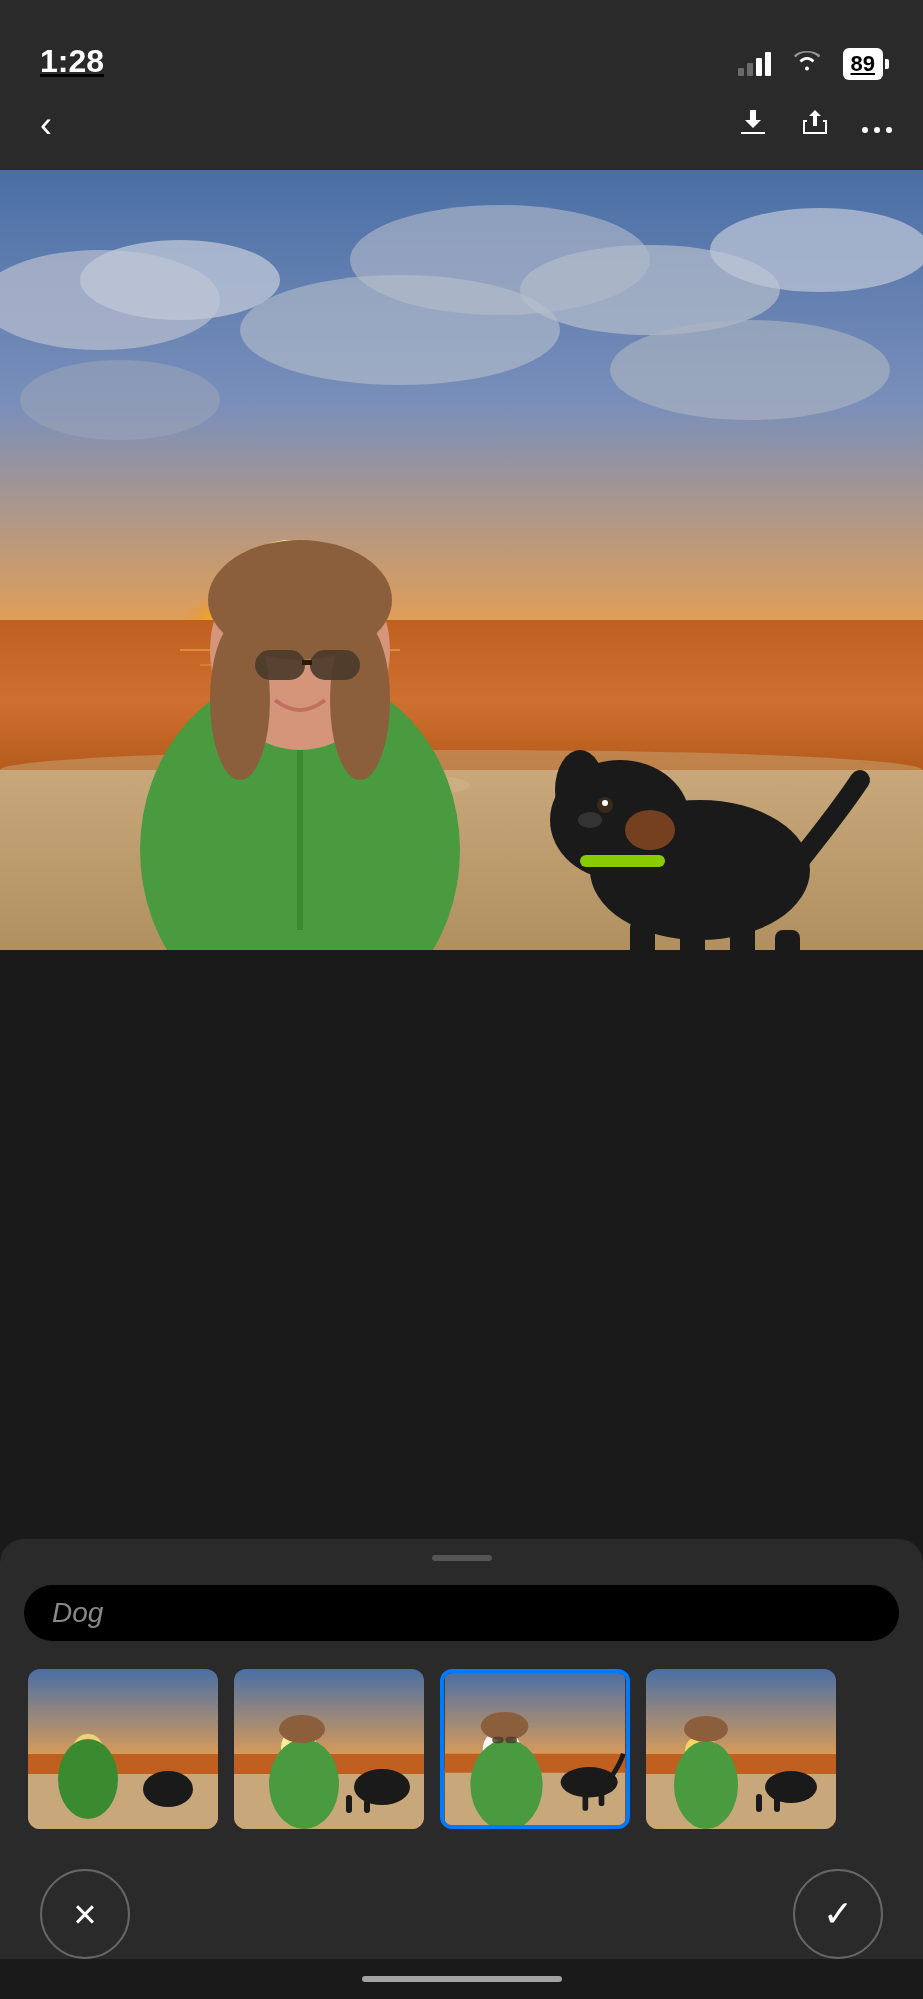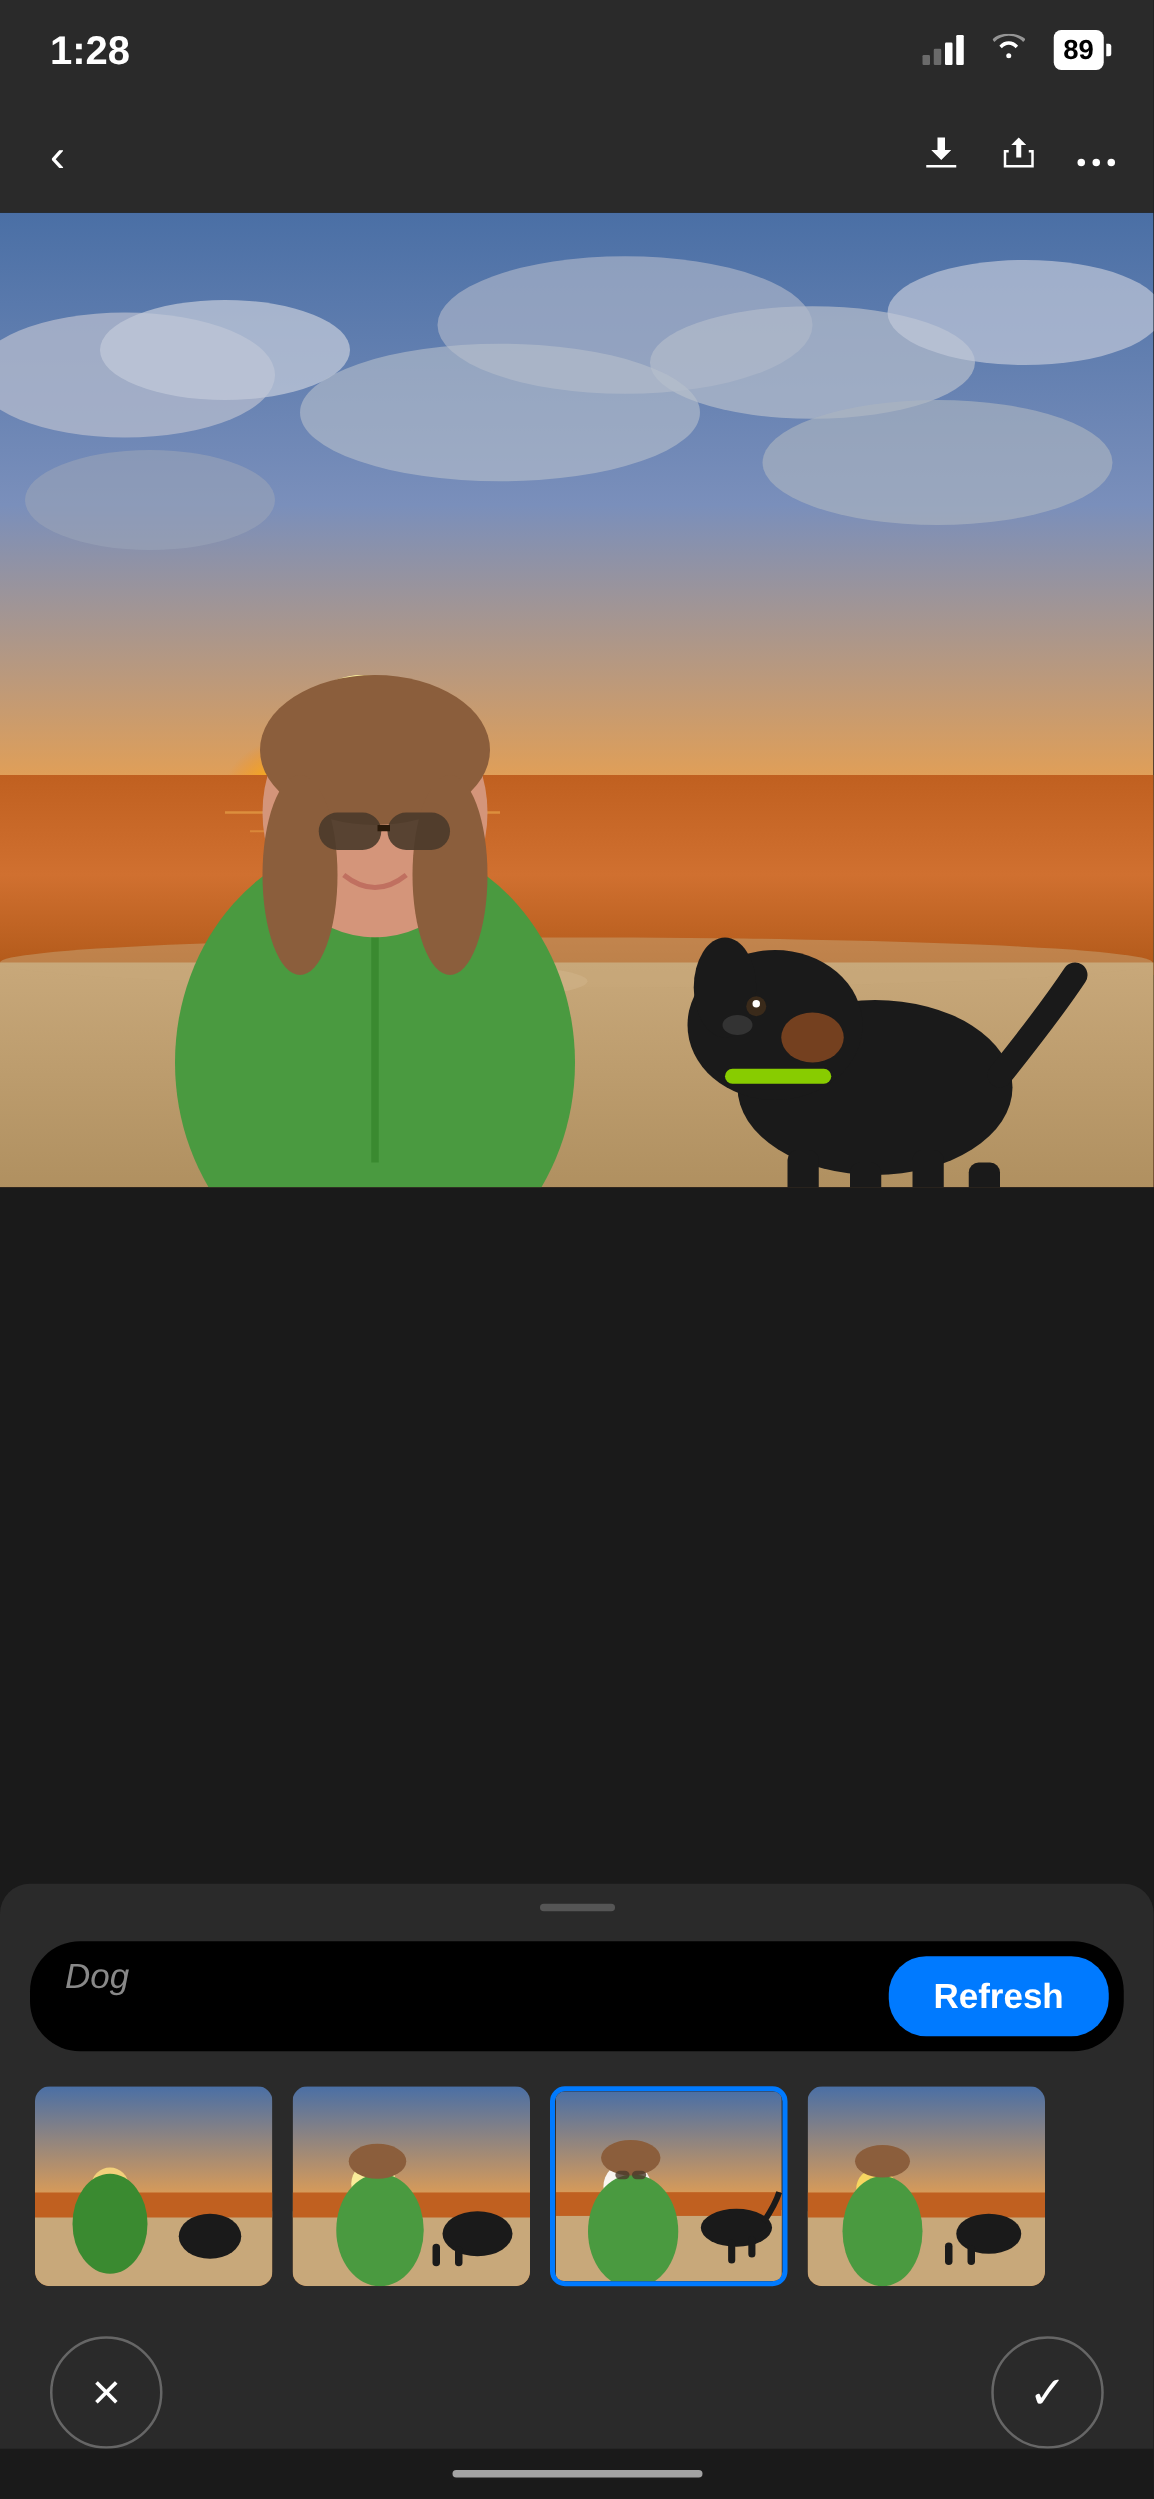--- a/index.html
+++ b/index.html
@@ -13,23 +13,24 @@
       overflow: hidden;
       position: relative;
     }
 
     
     .status-bar {
       width: 100%;
       height: 80px;
       background: #2a2a2a;
       display: flex;
-      align-items: center;
+      align-items: flex-end;
       justify-content: space-between;
       padding: 0 40px;
+      text-decoration: underline;
     }
 
     .status-time {
       color: white;
       font-size: 32px;
       font-weight: 600;
     }
 
     .status-icons {
       display: flex;
@@ -403,21 +404,20 @@
   </svg>
 </div>
 
 <div class="dark-area"></div>
 
 <div class="bottom-panel">
   <div class="panel-handle"></div>
 
   <div class="search-bar">
     <span class="search-placeholder">Dog</span>
-    <button class="refresh-btn">Refresh</button>
   </div>
 
   <div class="thumbnails">
 
     <div class="thumb-item">
       <svg class="thumb-svg" viewBox="0 0 190 160" xmlns="http://www.w3.org/2000/svg">
         <defs>
           <linearGradient id="tsky1" x1="0%" y1="0%" x2="0%" y2="100%">
             <stop offset="0%" style="stop-color:#4a6fa5"></stop>
             <stop offset="60%" style="stop-color:#e8a050"></stop>

